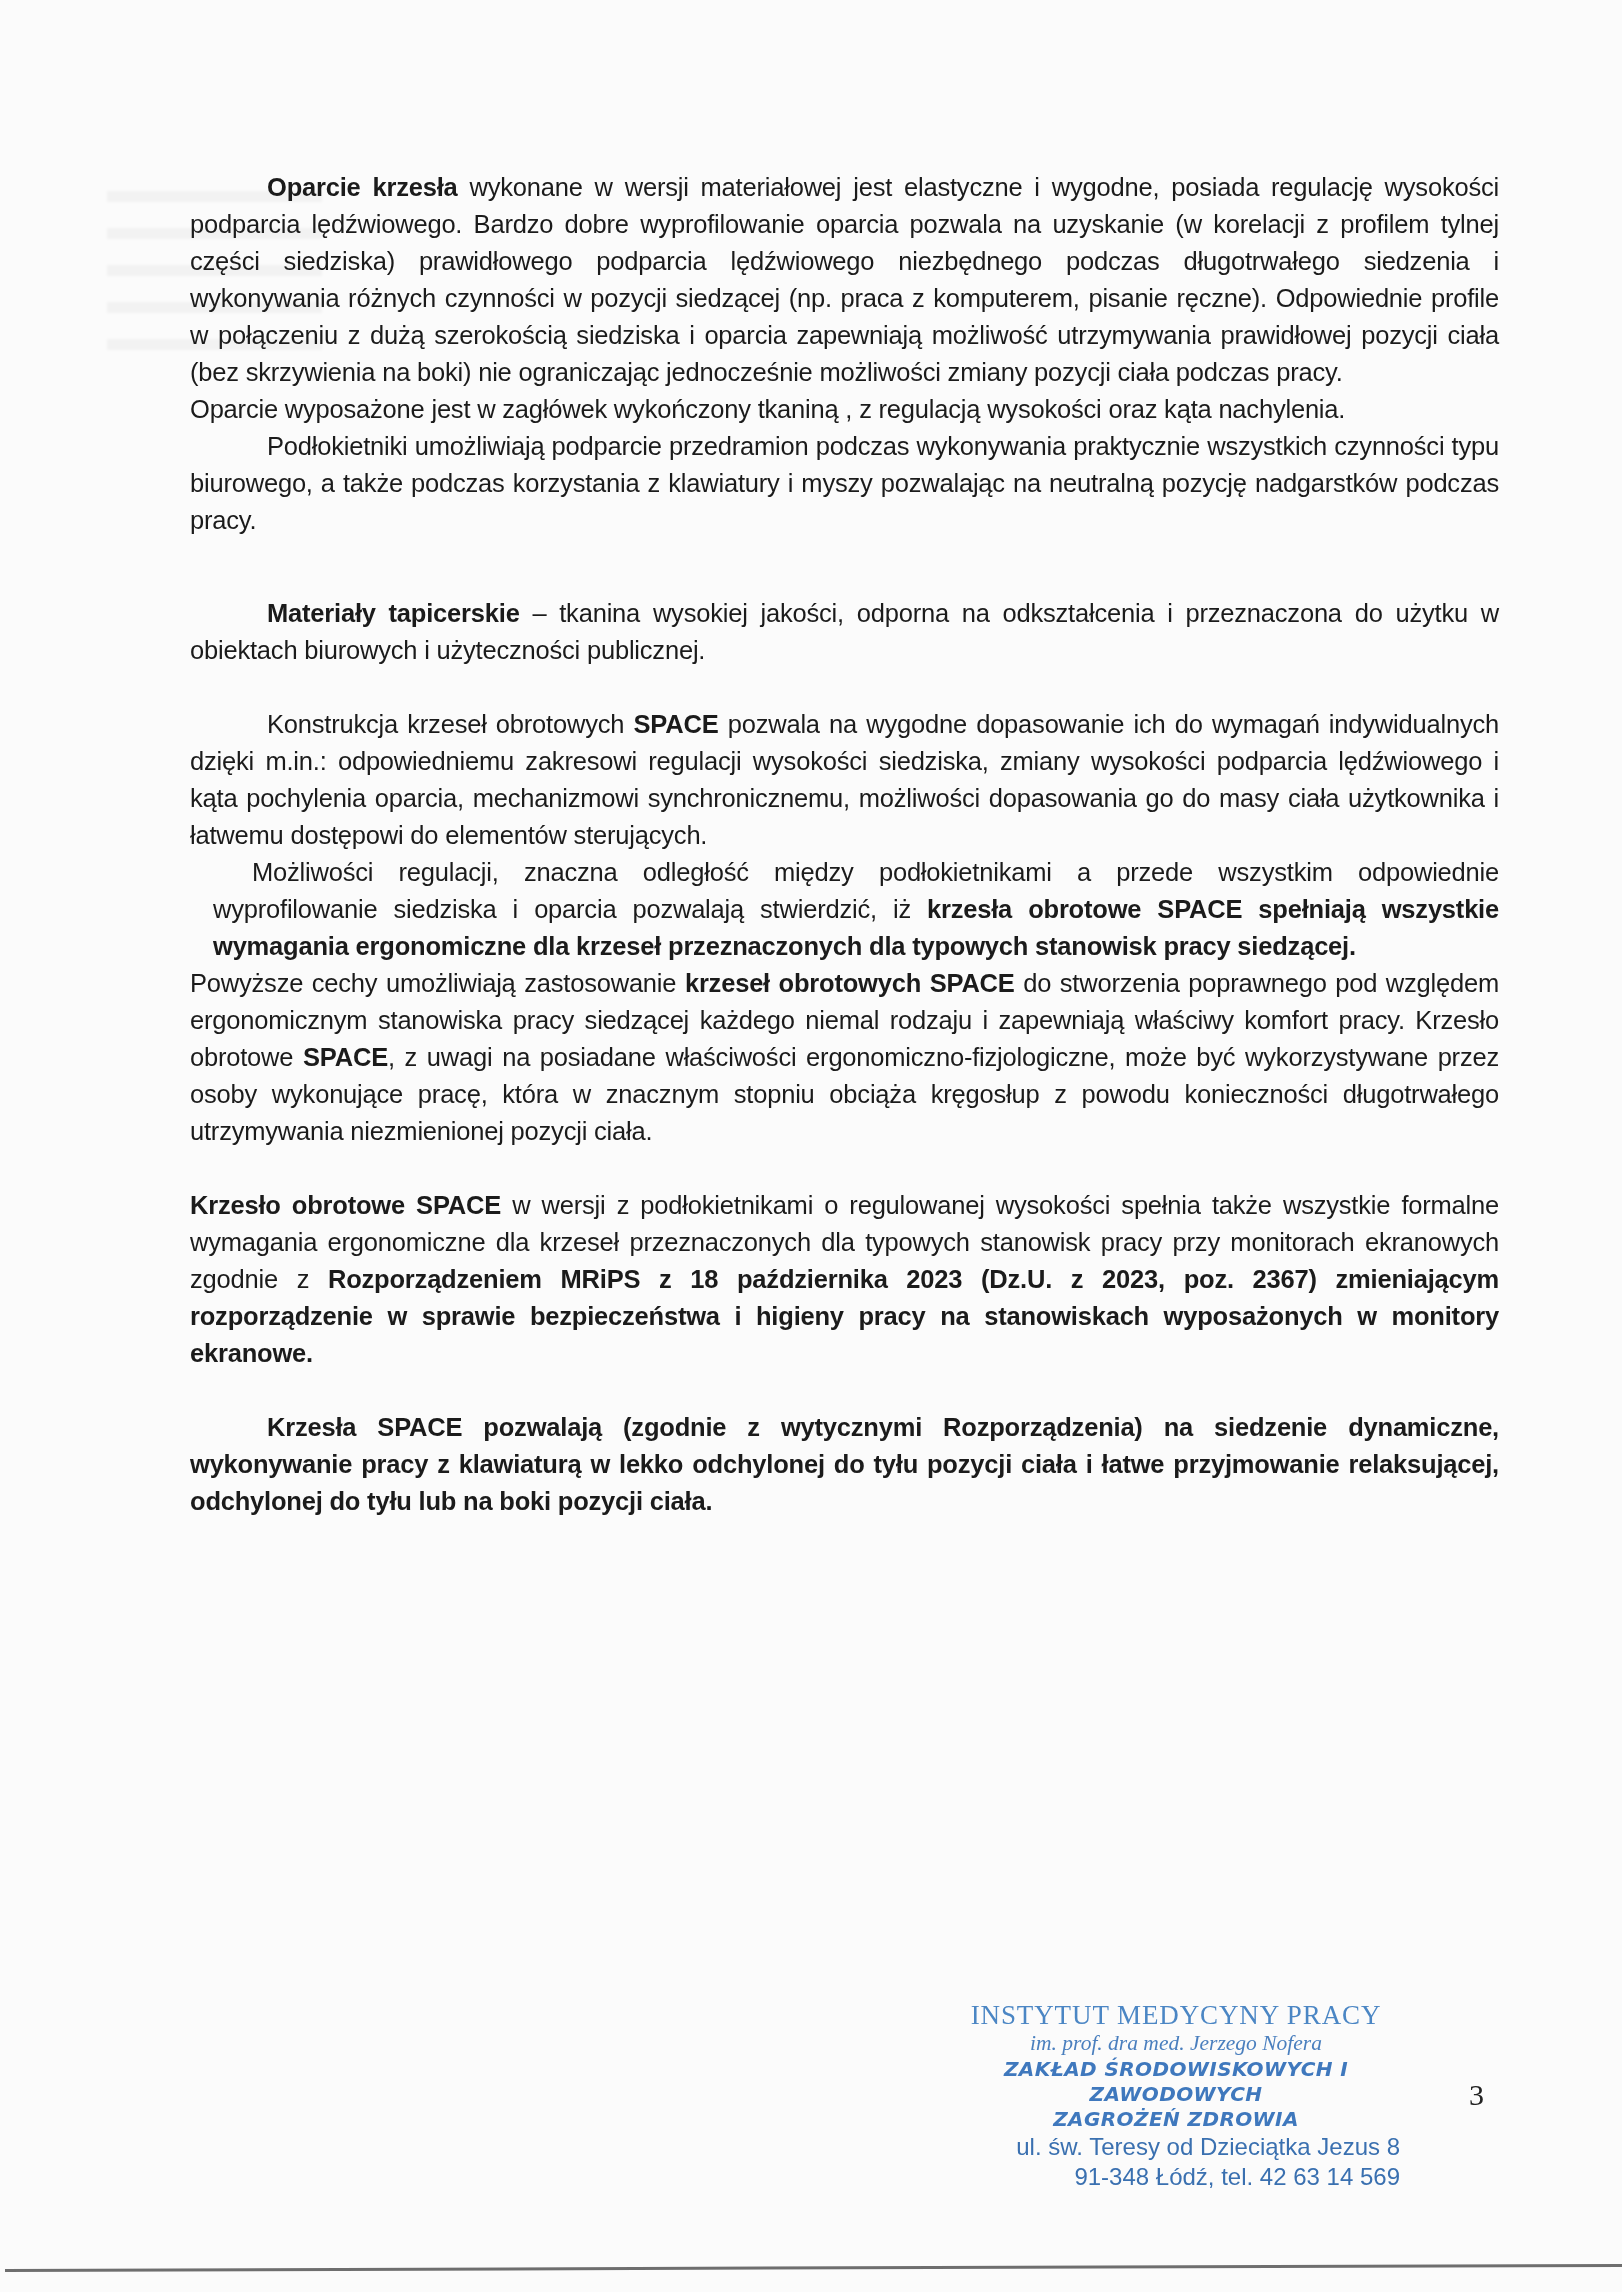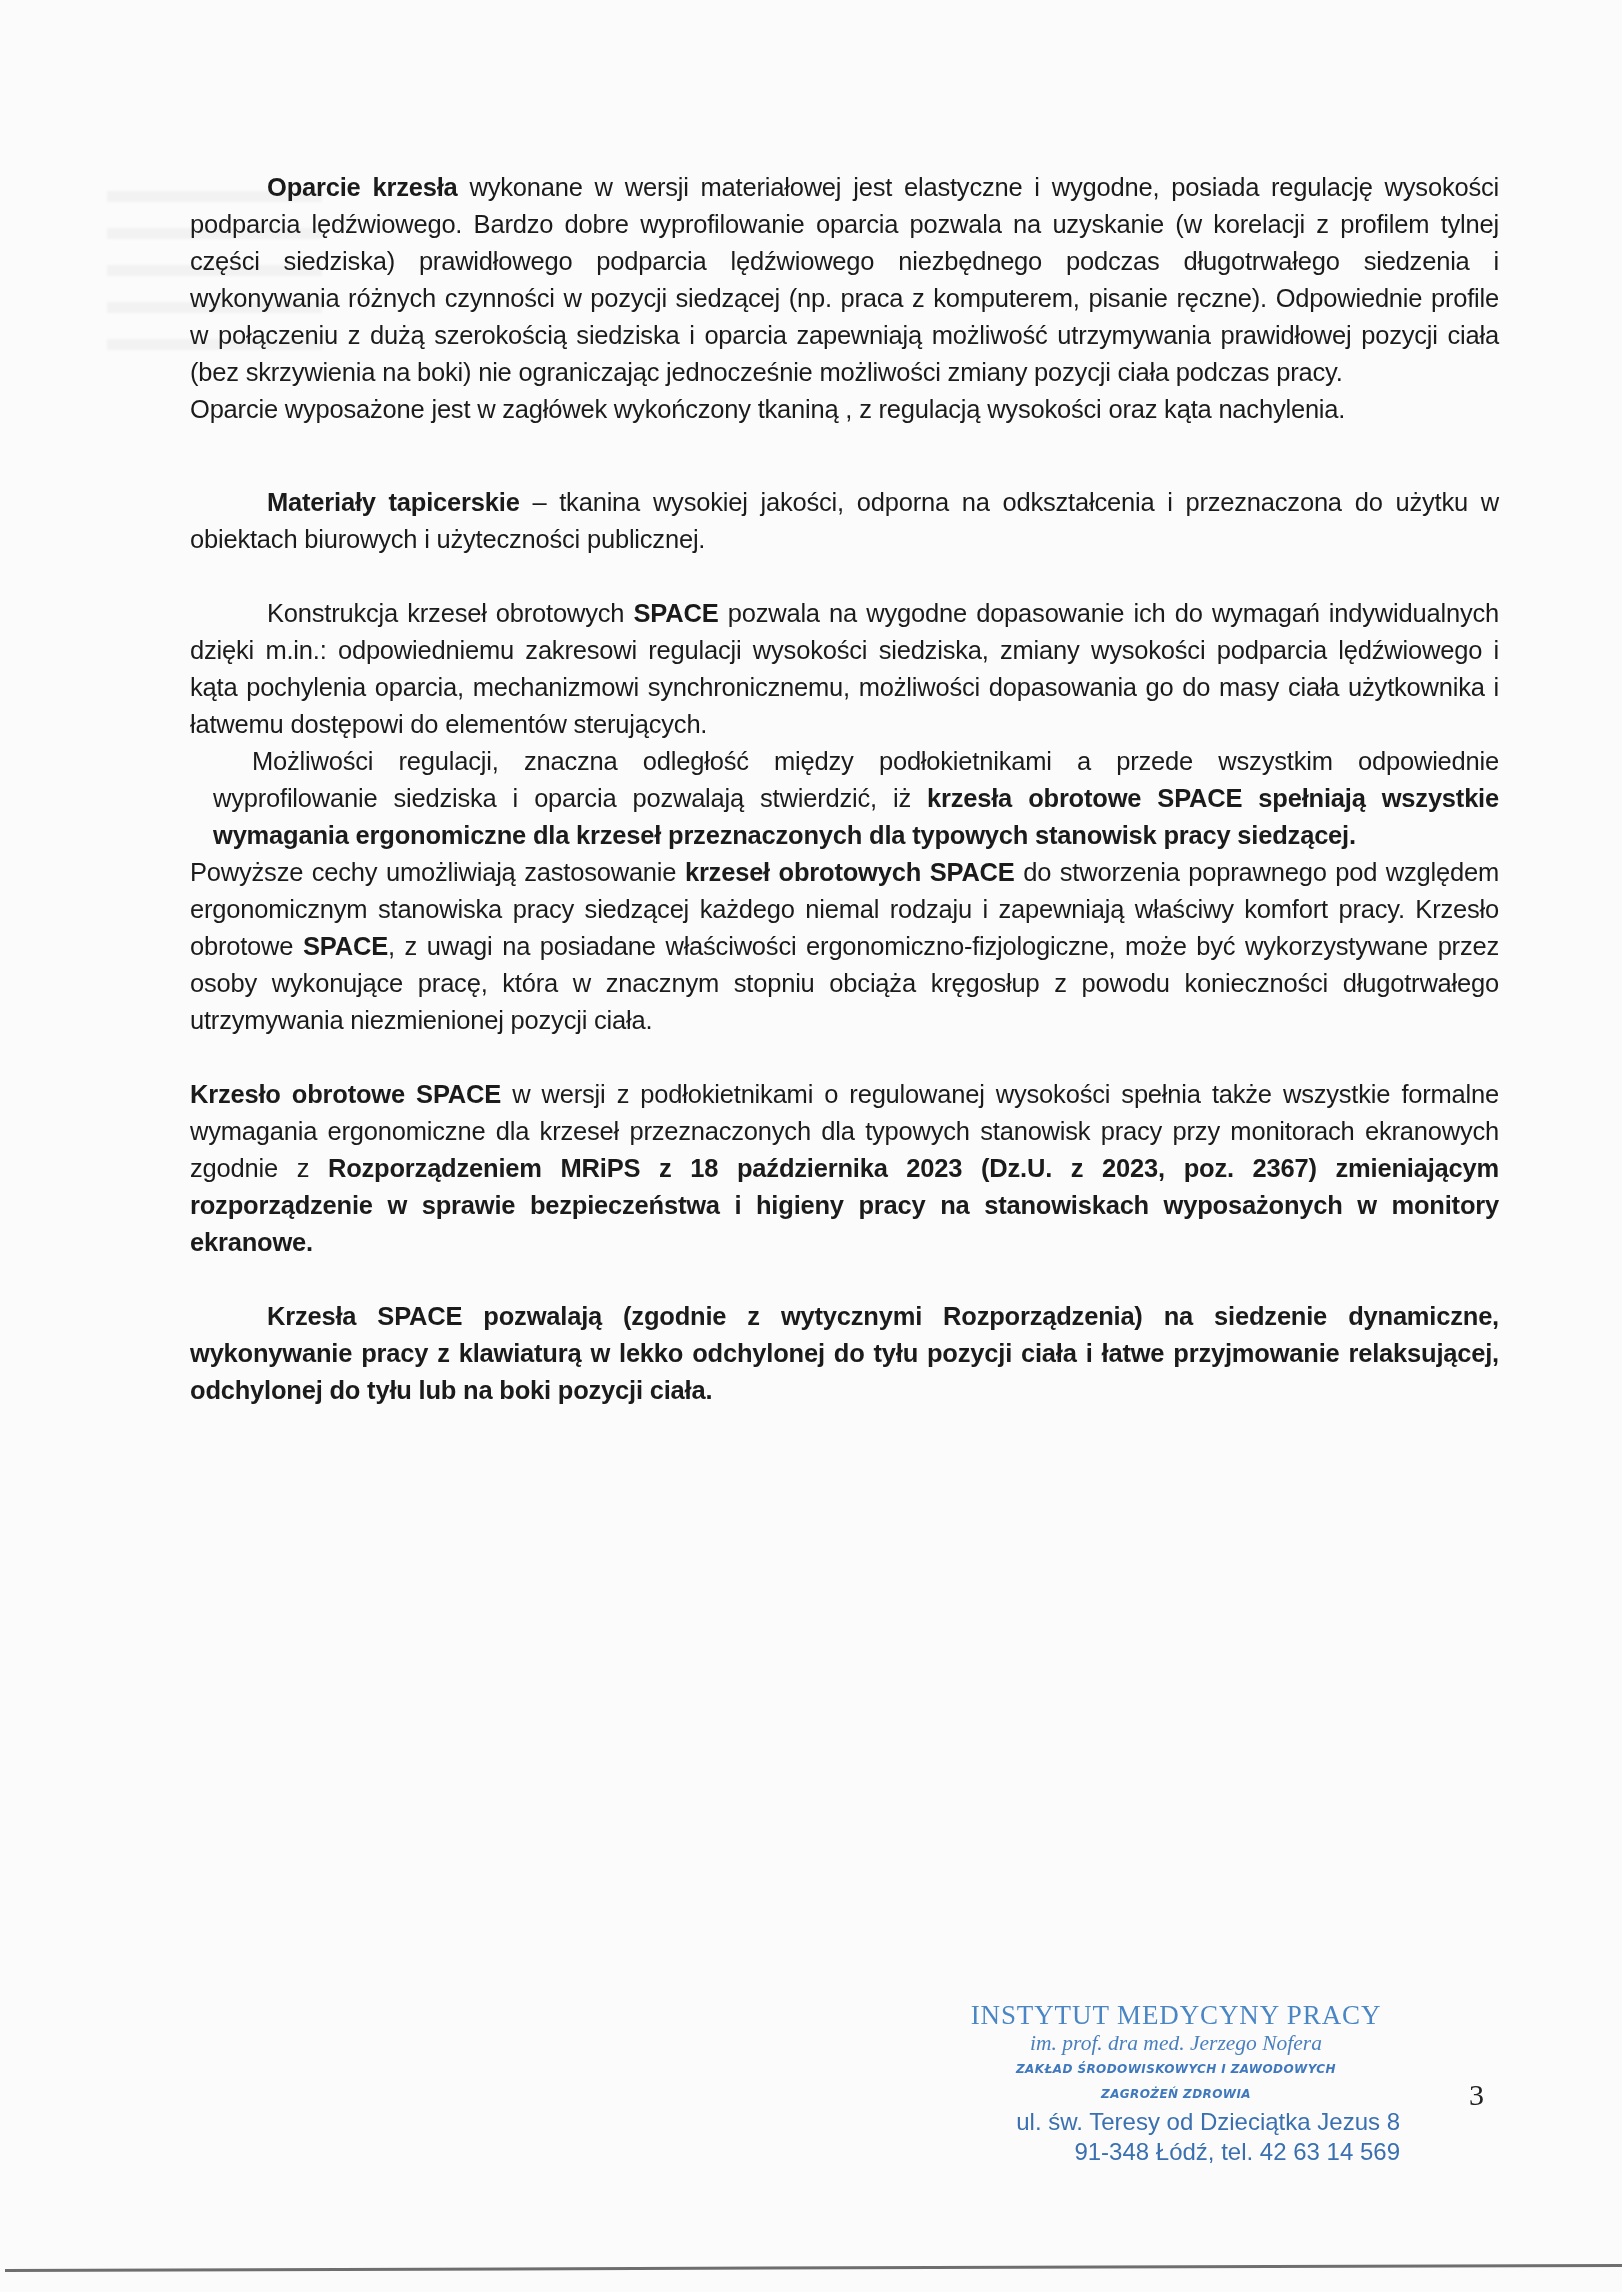--- a/index.html
+++ b/index.html
@@ -28,40 +28,41 @@
   .gap-l { margin-top: 37px; }
   .gap-xl { margin-top: 56px; }
   b { font-weight: bold; }
 
   .stamp {
     position: absolute; left: 952px; top: 2000px; width: 448px;
     text-align: center; color: #3a76b8;
   }
   .stamp .l1 { font-family: "Liberation Serif", serif; font-size: 27px; letter-spacing: 0.9px; line-height: 30px; color: #4b86c4; }
   .stamp .l2 { font-family: "Liberation Serif", serif; font-style: italic; font-size: 21.5px; line-height: 27px; color: #4a7fbe; }
-  .stamp .l3 { font-family: "DejaVu Sans", sans-serif; font-style: italic; font-weight: bold; font-size: 12px; line-height: 25px; letter-spacing: 0.4px; color: #3f78bd; }
+  .stamp .l3 { font-family: "DejaVu Sans", sans-serif; font-style: italic; font-weight: bold; font-size: 20px; line-height: 25px; letter-spacing: 0.4px; color: #3f78bd; }
   .stamp .l5 { font-family: "Liberation Sans", sans-serif; font-size: 24px; line-height: 29.6px; text-align: right; padding-left: 7.2px; color: #3a70b0; }
   .pageno {
     position: absolute; left: 1469px; top: 2078px;
     font-family: "Liberation Serif", serif; font-size: 30px; color: #222;
   }
   .footer-line {
     position: absolute; left: 4.5px; top: 2269px; width: 1617px; height: 2.7px;
     background: #6e6e6e; transform: rotate(-0.18deg); transform-origin: left center;
   }
 </style>
 </head>
 <body>
 
 <div class="page">
   <div class="bleed"></div>
 
   <div class="body-text" id="body-text">
       <p class="para indent"><b>Oparcie krzesła</b><span> wykonane w wersji materiałowej jest elastyczne i wygodne, posiada regulację wysokości podparcia lędźwiowego. Bardzo dobre wyprofilowanie oparcia pozwala na uzyskanie (w korelacji z profilem tylnej części siedziska) prawidłowego podparcia lędźwiowego niezbędnego podczas długotrwałego siedzenia i wykonywania różnych czynności w pozycji siedzącej (np. praca z komputerem, pisanie ręczne). Odpowiednie profile w połączeniu z dużą szerokością siedziska i oparcia zapewniają możliwość utrzymywania prawidłowej pozycji ciała (bez skrzywienia na boki) nie ograniczając jednocześnie możliwości zmiany pozycji ciała podczas pracy.</span></p>
       <p class="para"><span>Oparcie wyposażone jest w zagłówek wykończony tkaniną , z regulacją wysokości oraz kąta nachylenia.</span></p>
+      <p class="para indent"><span>Podłokietniki umożliwiają podparcie przedramion podczas wykonywania praktycznie wszystkich czynności typu biurowego, a także podczas korzystania z klawiatury i myszy pozwalając na neutralną pozycję nadgarstków podczas pracy.</span></p>
       <p class="para indent gap-xl"><b>Materiały tapicerskie</b><span> – tkanina  wysokiej jakości, odporna na odkształcenia i przeznaczona do użytku w obiektach biurowych i użyteczności publicznej.</span></p>
       <p class="para indent gap-l"><span>Konstrukcja krzeseł obrotowych </span><b>SPACE</b><span> pozwala na wygodne dopasowanie ich do wymagań indywidualnych dzięki m.in.: odpowiedniemu zakresowi regulacji wysokości siedziska, zmiany wysokości podparcia lędźwiowego i kąta pochylenia oparcia, mechanizmowi synchronicznemu, możliwości dopasowania go do masy ciała użytkownika i łatwemu dostępowi do elementów sterujących.</span></p>
       <p class="para indent-s"><span>Możliwości regulacji, znaczna odległość między podłokietnikami a przede wszystkim odpowiednie wyprofilowanie siedziska i oparcia pozwalają stwierdzić, iż </span><b>krzesła obrotowe SPACE spełniają wszystkie wymagania ergonomiczne dla krzeseł przeznaczonych dla typowych stanowisk pracy siedzącej.</b></p>
       <p class="para"><span>Powyższe cechy umożliwiają zastosowanie </span><b>krzeseł obrotowych SPACE</b><span> do stworzenia poprawnego pod względem ergonomicznym stanowiska pracy siedzącej każdego niemal rodzaju i zapewniają właściwy komfort pracy. Krzesło obrotowe </span><b>SPACE</b><span>, z uwagi na posiadane właściwości ergonomiczno-fizjologiczne, może być wykorzystywane przez osoby wykonujące pracę, która w znacznym stopniu obciąża kręgosłup z powodu konieczności długotrwałego utrzymywania niezmienionej pozycji ciała.</span></p>
       <p class="para gap-l"><b>Krzesło obrotowe SPACE</b><span> w wersji z podłokietnikami o regulowanej wysokości spełnia także wszystkie formalne wymagania ergonomiczne dla krzeseł przeznaczonych dla typowych stanowisk pracy przy monitorach ekranowych zgodnie z </span><b>Rozporządzeniem MRiPS z 18 października 2023 (Dz.U. z 2023, poz. 2367) zmieniającym rozporządzenie w sprawie bezpieczeństwa i higieny pracy na stanowiskach wyposażonych w monitory ekranowe.</b></p>
       <p class="para indent gap-l"><b>Krzesła SPACE pozwalają (zgodnie z wytycznymi Rozporządzenia) na siedzenie dynamiczne, wykonywanie pracy z klawiaturą w lekko odchylonej do tyłu pozycji ciała i łatwe przyjmowanie relaksującej, odchylonej do tyłu lub na boki pozycji ciała.</b></p>
     </div>
 
   <div class="stamp">
     <div class="l1">INSTYTUT MEDYCYNY PRACY</div>

